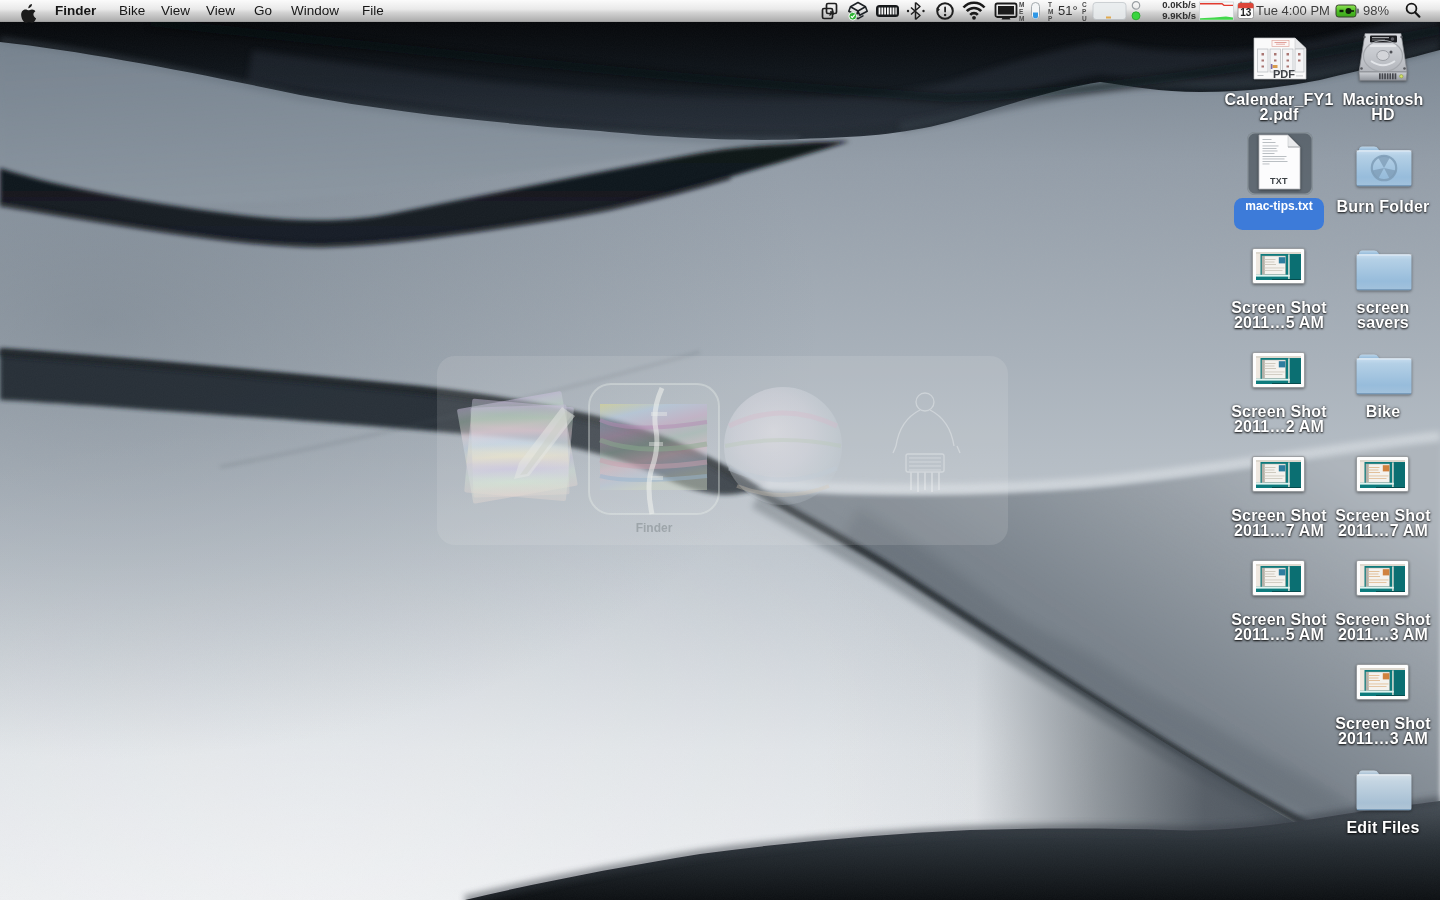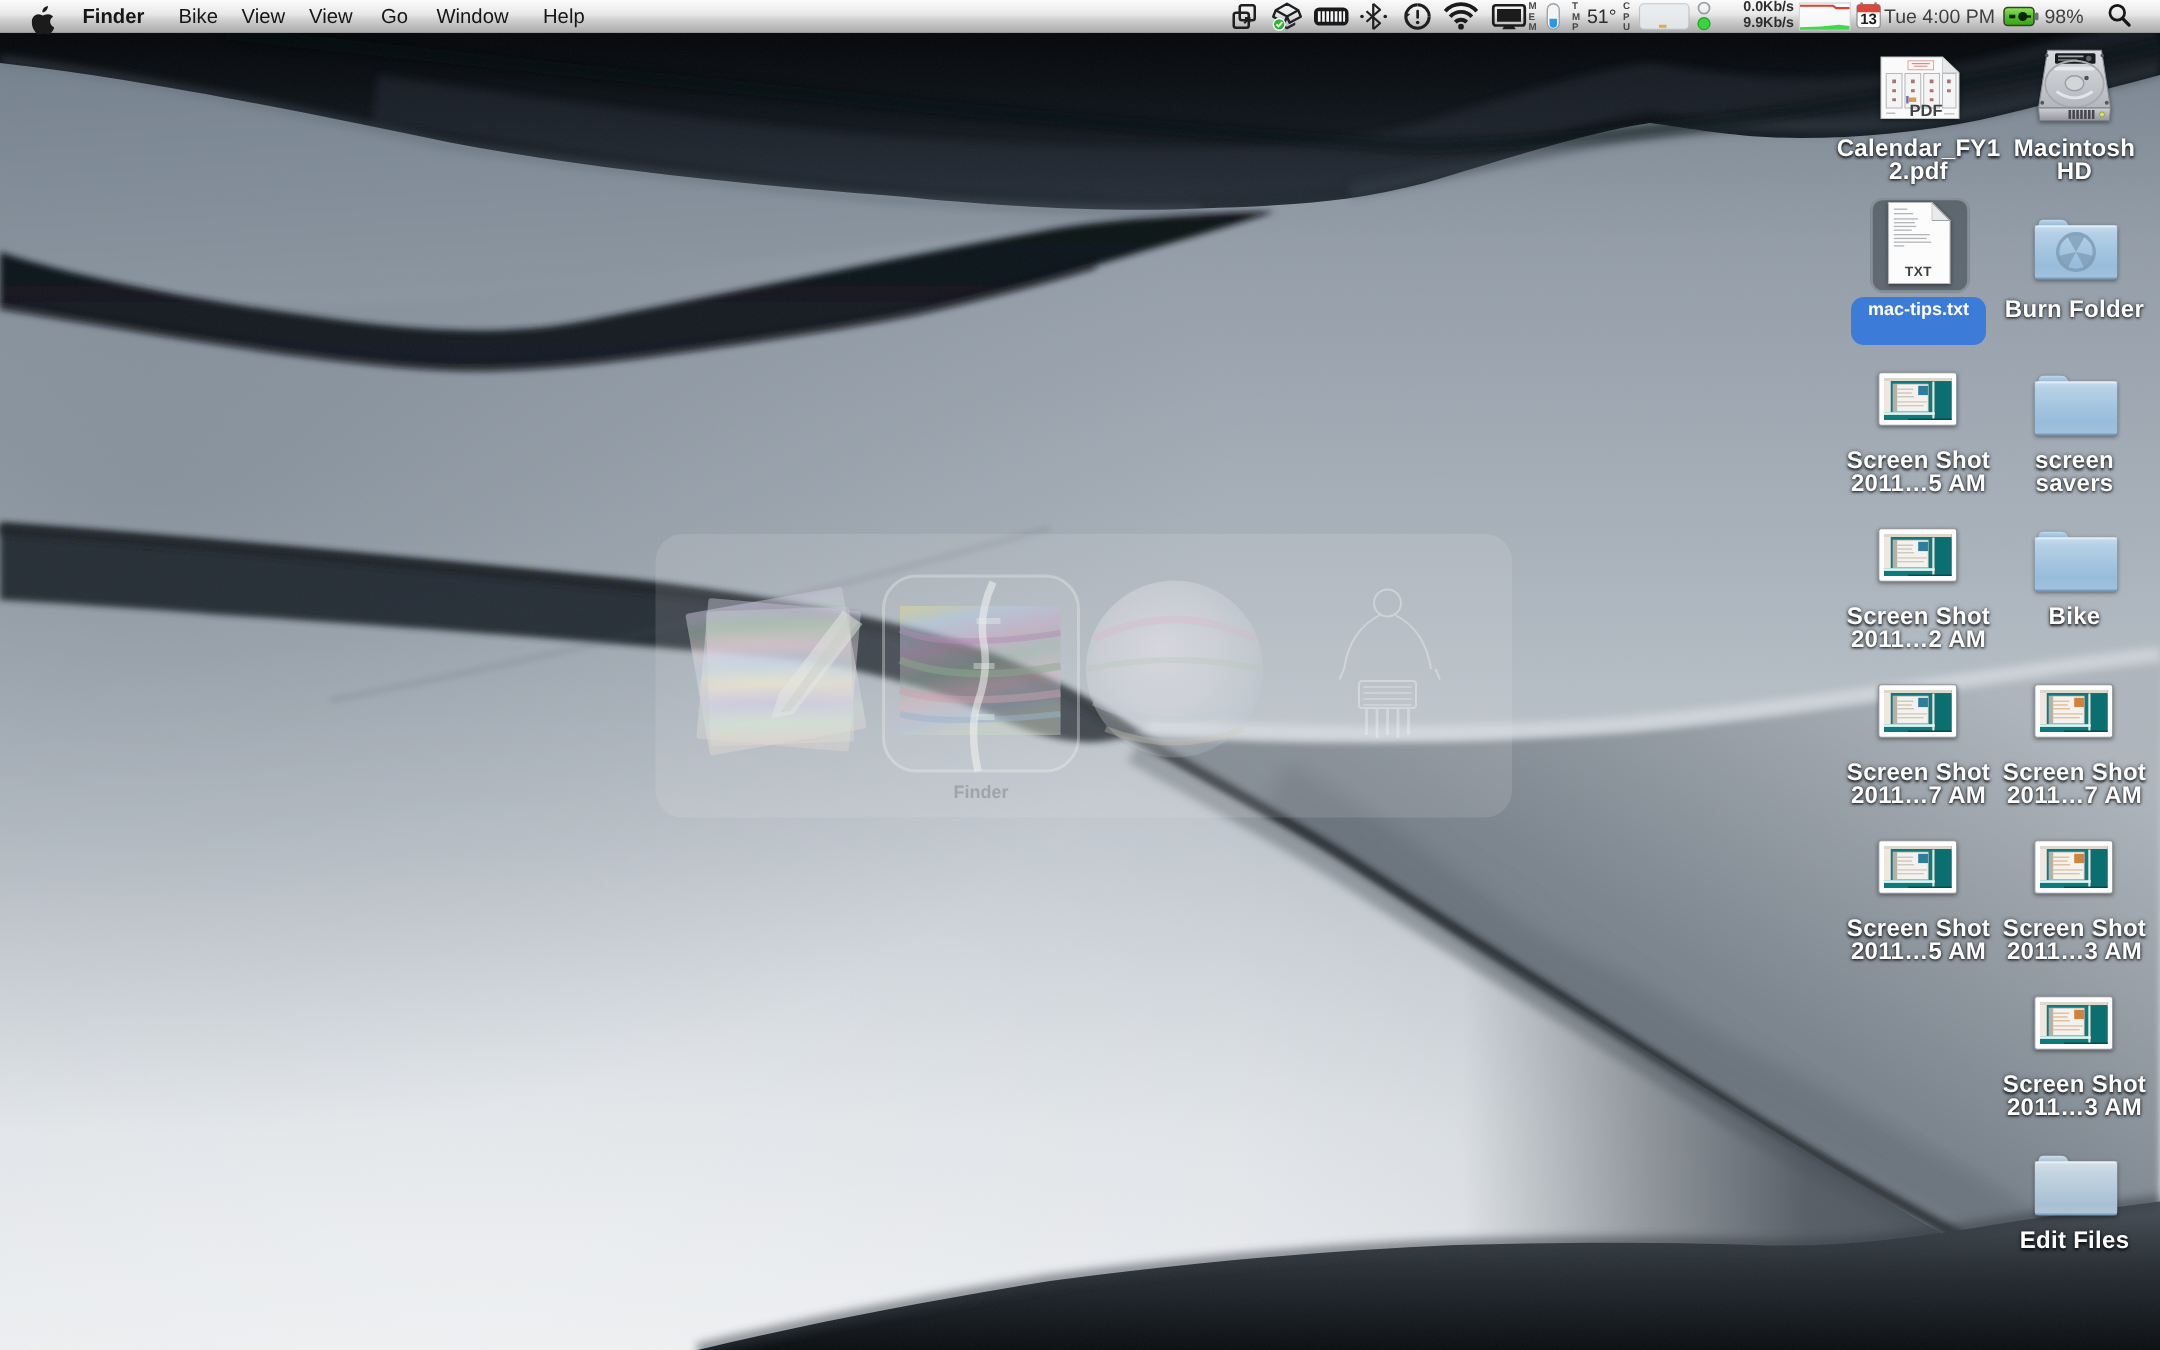--- a/index.html
+++ b/index.html
@@ -144,21 +144,21 @@
   <div id="menubar">
     <svg class="sic" style="left:21px;top:2.5px" width="15" height="17" viewBox="0 0 384 512">
       <path fill="#1b1b1b" d="M318.7 268.7c-.2-36.7 16.4-64.4 50-84.8-18.8-26.9-47.2-41.7-84.7-44.6-35.5-2.7-74.3 20.7-88.5 20.7-15 0-49.4-19.7-76.4-19.7C63.3 141.2 4 185.8 4 276.6c0 26.8 4.9 54.5 14.7 83 13.1 37.6 60.4 129.7 109.7 128.2 25.8-.6 44-18.3 77.5-18.3 32.5 0 49.3 18.3 78 18.3 49.7-.7 92.5-84.4 105-122.1-66.7-31.4-70.2-92.1-70.2-97zM255.5 73.3c27.3-32.4 24.8-61.9 24-72.5-24.1 1.4-52 16.4-67.9 34.9-17.5 19.8-27.8 44.3-25.6 71.9 26.1 2 49.9-11.4 69.5-34.3z"></path>
     </svg>
     <span class="mi b" style="left:55px">Finder</span>
     <span class="mi" style="left:119px">Bike</span>
     <span class="mi" style="left:161px">View</span>
     <span class="mi" style="left:206px">View</span>
     <span class="mi" style="left:254px">Go</span>
     <span class="mi" style="left:291px">Window</span>
-    <span class="mi" style="left:362px">Help</span>
+    <span class="mi" style="left:362px">File</span>
     <div id="mright">
 <svg class="sic" style="left:819px" width="22" height="22" viewBox="0 0 22 22">
 <g fill="none" stroke="#1f1f1f" stroke-width="1.7">
 <rect x="7.5" y="3.5" width="10" height="10" rx="1.5"></rect>
 <rect x="3.5" y="8.5" width="10" height="10" rx="1.5"></rect>
 </g>
 <path d="M10.5,15.5 l3.5,-3.5 m0,3 v-3 h-3" stroke="#1f1f1f" stroke-width="1.3" fill="none"></path>
 </svg>
 <svg class="sic" style="left:847px" width="22" height="22" viewBox="0 0 22 22">
 <path d="M11,2.5 L3.5,6.8 L11,11 L18.5,6.8 Z M3.5,6.8 L1.8,11.2 L9.3,15.2 L11,11 Z M18.5,6.8 L20.2,11.2 L12.7,15.2 L11,11 Z" fill="none" stroke="#1d2125" stroke-width="1.6" stroke-linejoin="round"></path>

